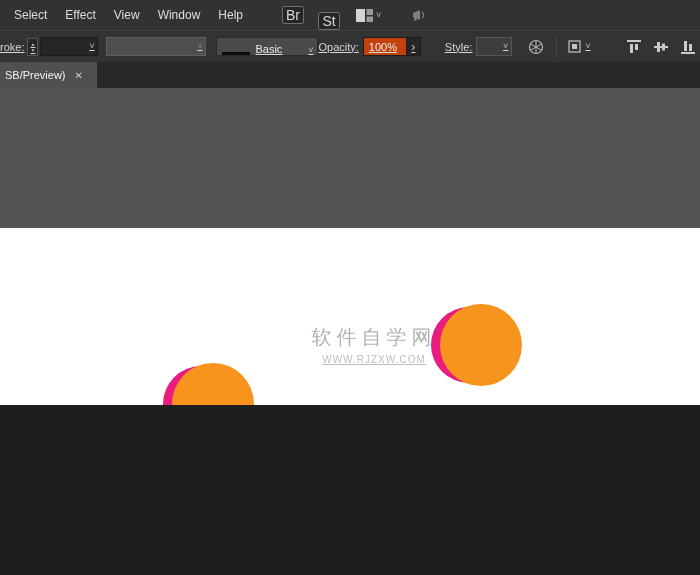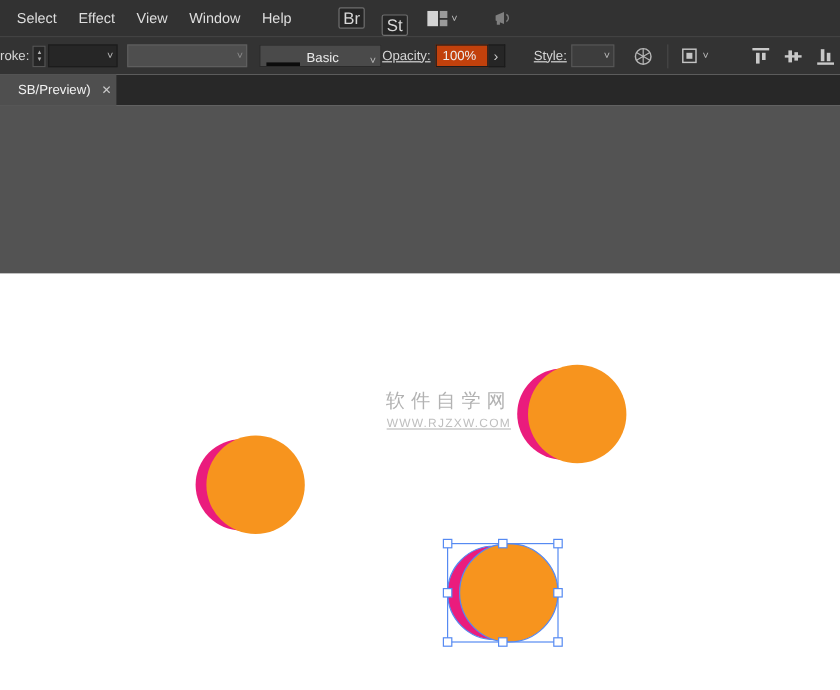--- a/index.html
+++ b/index.html
@@ -1,35 +1,35 @@
 <!DOCTYPE html>
 <html><head>
 <meta charset="utf-8">
 <style>
   html,body{margin:0;padding:0;background:#1e1e1e;}
-  #app{position:relative;width:700px;height:575px;overflow:hidden;background:#ffffff;
+  #app{position:relative;width:700px;height:405px;overflow:hidden;background:#ffffff;
        font-family:"Liberation Sans",sans-serif;-webkit-font-smoothing:antialiased;}
 
   
   .menubar{position:absolute;left:0;top:0;width:700px;height:30px;background:#323232;
            display:flex;align-items:center;font-size:12px;color:#dedede;z-index:3;}
   .menu-item{padding:0 9px;cursor:default;}
   .menu-item:first-child{margin-left:5px;}
   .badge{width:20px;height:16px;background:#262626;border:1px solid #6f6f6f;border-radius:2px;
          color:#d8d8d8;font-size:14px;display:flex;align-items:center;justify-content:center;}
   .badge.br{margin-left:30px;}
   .badge.st{margin-left:14px;margin-top:12px;}
   .ws-icon{margin-left:16px;display:flex;align-items:center;}
   .chev{color:#bdbdbd;font-size:9px;margin-left:3px;line-height:1;}
   .share-icon{margin-left:30px;display:flex;align-items:center;}
 
   
   .controlbar{position:absolute;left:0;top:30px;width:700px;height:32px;background:#333333;
               border-top:1px solid #424242;box-sizing:border-box;display:flex;align-items:center;
-              font-size:11px;color:#d6d6d6;z-index:3;}
+              font-size:11px;color:#d6d6d6;z-index:3;text-decoration:underline;}
   .underlined{text-decoration:underline;}
   .spinner{margin-left:3px;width:11px;height:18px;background:#262626;border:1px solid #555;
            box-sizing:border-box;display:flex;flex-direction:column;align-items:center;
            justify-content:center;font-size:5px;color:#b5b5b5;line-height:6px;}
   .dd{height:19px;background:#262626;border:1px solid #1c1c1c;box-sizing:border-box;
       display:flex;align-items:center;justify-content:flex-end;}
   .dd .chev{margin:0 3px;}
   .dd.stroke-dd{margin-left:2px;width:58px;}
   .dd.profile-dd{margin-left:8px;width:100px;background:#4e4e4e;border-color:#5e5e5e;}
   .dd.profile-dd .chev{color:#8d8d8d;}
@@ -46,32 +46,32 @@
   .style-label{margin-left:24px;}
   .dd.style-dd{margin-left:4px;width:36px;background:#3d3d3d;border-color:#565656;}
   .recolor{margin-left:16px;display:flex;}
   .sep{margin-left:12px;width:1px;height:20px;background:#474747;}
   .doc-icon{margin-left:10px;display:flex;align-items:center;}
   .align-group{margin-left:auto;margin-right:4px;display:flex;align-items:center;gap:11px;}
 
   
   .tabbar{position:absolute;left:0;top:62px;width:700px;height:26px;background:#282828;z-index:3;}
   .tab{position:absolute;left:0;top:0;height:26px;width:97px;background:#4f4f4f;display:flex;
-       align-items:center;font-size:11px;color:#f2f2f2;padding-left:15px;box-sizing:border-box;}
+       align-items:center;font-size:11px;color:#f2f2f2;padding-left:5px;box-sizing:border-box;}
   .tab-close{margin-left:9px;font-size:10px;color:#cccccc;}
 
   
   .canvas{position:absolute;left:0;top:88px;width:700px;height:140px;background:#535353;z-index:1;}
   .artboard{position:absolute;left:0;top:228px;width:700px;height:347px;background:#ffffff;z-index:1;}
   #artboard-svg{position:absolute;left:0;top:0;width:700px;height:575px;z-index:2;}
 
   
   .watermark{position:absolute;left:286px;top:324px;width:176px;text-align:center;
              pointer-events:none;z-index:4;}
-  .wm1{font-size:16px;letter-spacing:5px;color:#9f9f9f;opacity:.8;}
+  .wm1{font-size:20px;letter-spacing:5px;color:#9f9f9f;opacity:.8;}
   .wm2{font-size:10px;letter-spacing:1px;color:#b3b3b3;opacity:.85;margin-top:3px;text-decoration:underline;}
 </style>
 </head>
 <body>
 
 <div id="app">
 
   <div class="menubar">
     <span class="menu-item">Select</span>
     <span class="menu-item">Effect</span>

